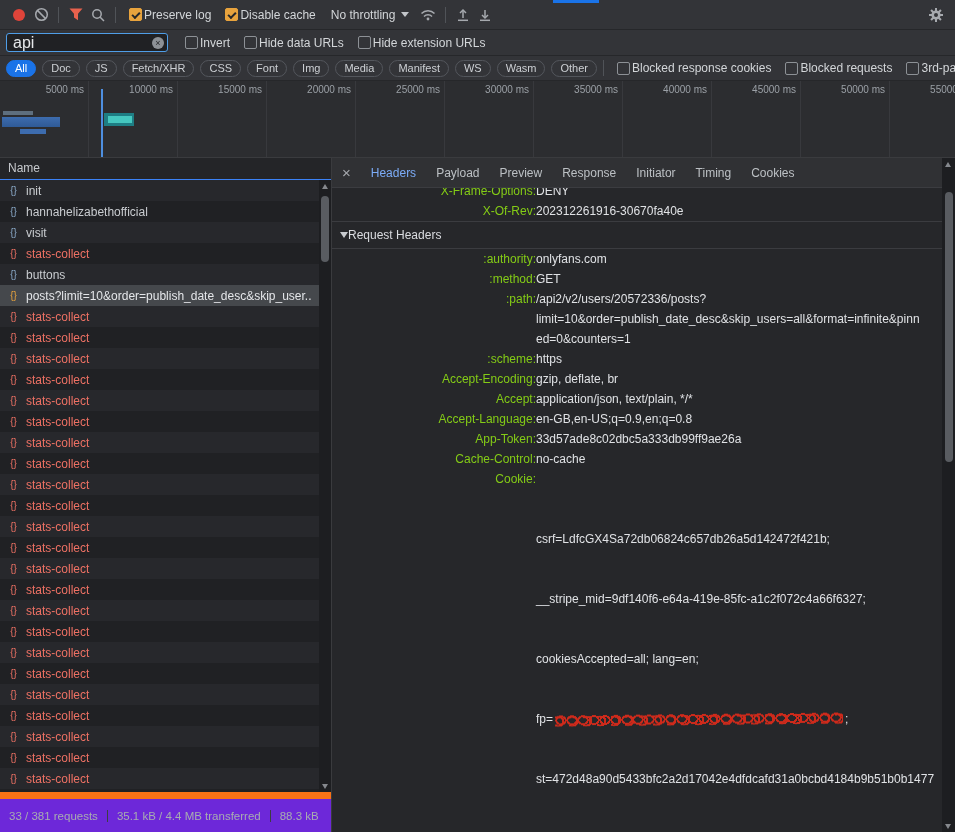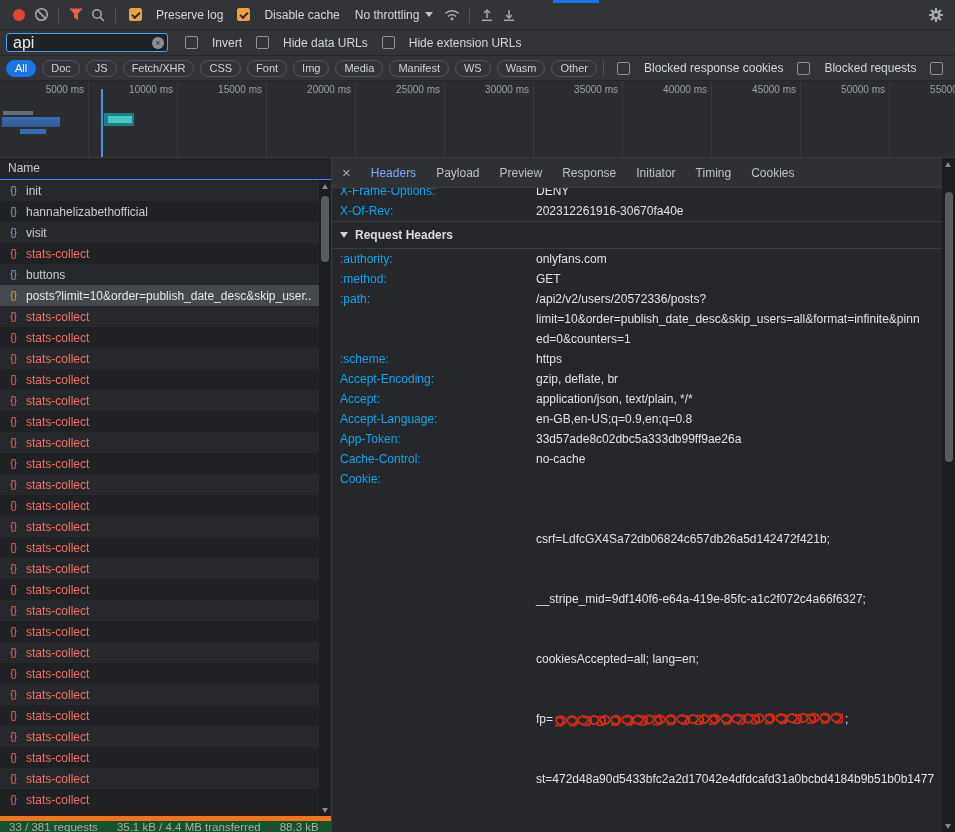--- a/index.html
+++ b/index.html
@@ -8,21 +8,21 @@
   .app { width:955px; height:832px; display:flex; flex-direction:column; background:#202124; color:#d6d8db; }
 
   
   .tb { background:#333438; border-bottom:1px solid #26272a; display:flex; align-items:center; flex:none; }
   .tb-row1 { height:30px; padding:0 8px; position:relative; }
   .tb-row2 { height:26px; padding:0 6px; }
   .tb-row3 { height:25px; padding:0 6px; }
   .tb-icon { width:22px; height:22px; display:flex; align-items:center; justify-content:center; cursor:pointer; flex:none; }
   .sep { width:1px; height:16px; background:#505358; margin:0 6px; flex:none; }
   .rec { width:12px; height:12px; border-radius:50%; background:var(--record_red,#e0443a); }
-  .check-group { display:flex; align-items:center; gap:14px; margin:0 7px; cursor:pointer; flex:none; }
+  .check-group { display:flex; align-items:center; gap:2px; margin:0 7px; cursor:pointer; flex:none; }
   .cb { width:13px; height:13px; border:1.5px solid #8d9196; border-radius:2px; position:relative; background:transparent; flex:none; }
   .cb.checked { background:var(--checkbox_orange,#e8a33d); border-color:var(--checkbox_orange,#e8a33d); }
   .cb.checked::after { content:""; position:absolute; left:1.5px; top:2.5px; width:6px; height:3px;
     border-left:2px solid #26272a; border-bottom:2px solid #26272a; transform:rotate(-45deg); }
   .cb-label { color:#d3d6d9; white-space:nowrap; }
   .throttle { display:flex; align-items:center; gap:6px; margin:0 8px; cursor:pointer; color:#d3d6d9; }
   .caret { width:0; height:0; border-left:4px solid transparent; border-right:4px solid transparent; border-top:5px solid #c2c5c9; }
   .spacer { flex:1; }
   .active-tab-strip { position:absolute; left:553px; top:0; width:46px; height:3px; background:var(--accent_blue,#1a73e8); }
 
@@ -80,36 +80,36 @@
   .right-thumb { top:34px; height:270px; left:2.5px; }
 
   
   .right-col { flex:1; min-width:0; display:flex; flex-direction:column; background:#26272a; position:relative; }
   .tabbar { height:30px; flex:none; display:flex; align-items:center; background:#303134; border-bottom:1px solid #3b3c40; }
   .tab-close { font-size:15px; color:#a6a9ae; padding:0 10px; cursor:pointer; }
   .tab { padding:0 10px; line-height:30px; color:#bcc0c4; cursor:pointer; white-space:nowrap; }
   .tab.selected { color:var(--selected_tab_blue,#7cacf8); }
   .details-content { flex:1; overflow:hidden; padding-right:13px; }
   .hdr-row { display:flex; padding:0 8px; }
-  .hdr-name { width:196px; flex:none; color:#0ea5e9; line-height:20px; }
+  .hdr-name { width:196px; flex:none; color:#84cc16; line-height:20px;text-align:right; }
   .hdr-val { flex:1; color:#e0e2e5; line-height:20px; white-space:pre-line; overflow-wrap:break-word; word-break:break-word; min-width:0; }
   .general-list { border-bottom:1px solid #3b3c40; padding-top:0; }
   .general-list .hdr-row:first-of-type { margin-top:-7px; }
-  .section-row { height:27px; display:flex; align-items:center; padding-left:8px; gap:7px;
-    border-bottom:1px solid #3b3c40; color:#dadce0; cursor:pointer;font-weight:bold; }
+  .section-row { height:27px; display:flex; align-items:center; padding-left:8px; 
+    border-bottom:1px solid #3b3c40; color:#dadce0; cursor:pointer; }
   .tri-down { width:0; height:0; border-left:4.5px solid transparent; border-right:4.5px solid transparent; border-top:6px solid #c8cbcf; }
   .cookie-line { line-height:20px; white-space:nowrap; }
   .scribble { display:inline-block; height:14px; vertical-align:-3px; margin:0 2px; transform:rotate(-0.6deg);
     background:
       radial-gradient(ellipse 7px 6px at 6px 7px, transparent 52%, var(--redaction_red,#cf2a1b) 53% 80%, transparent 81%),
       radial-gradient(ellipse 8px 7px at 3px 8px, transparent 50%, var(--redaction_red,#cf2a1b) 51% 78%, transparent 79%);
     background-size:11px 14px, 14px 14px; background-repeat:repeat-x; }
 
   
-  .statusbar { height:16px; flex:none; background:#14532d; border-top:5px solid #f97316;
+  .statusbar { height:40px; flex:none; background:#6d28d9; border-top:7px solid #f97316;
     display:flex; align-items:center; color:#a8acb1; font-size:11.5px; }
   .status-item { padding:0 9px; white-space:nowrap; }
   .status-item + .status-item { border-left:1px solid #3c3e42; }
 
   svg { display:block; }
 </style>
 </head>
 <body>
 
 <div class="app">

